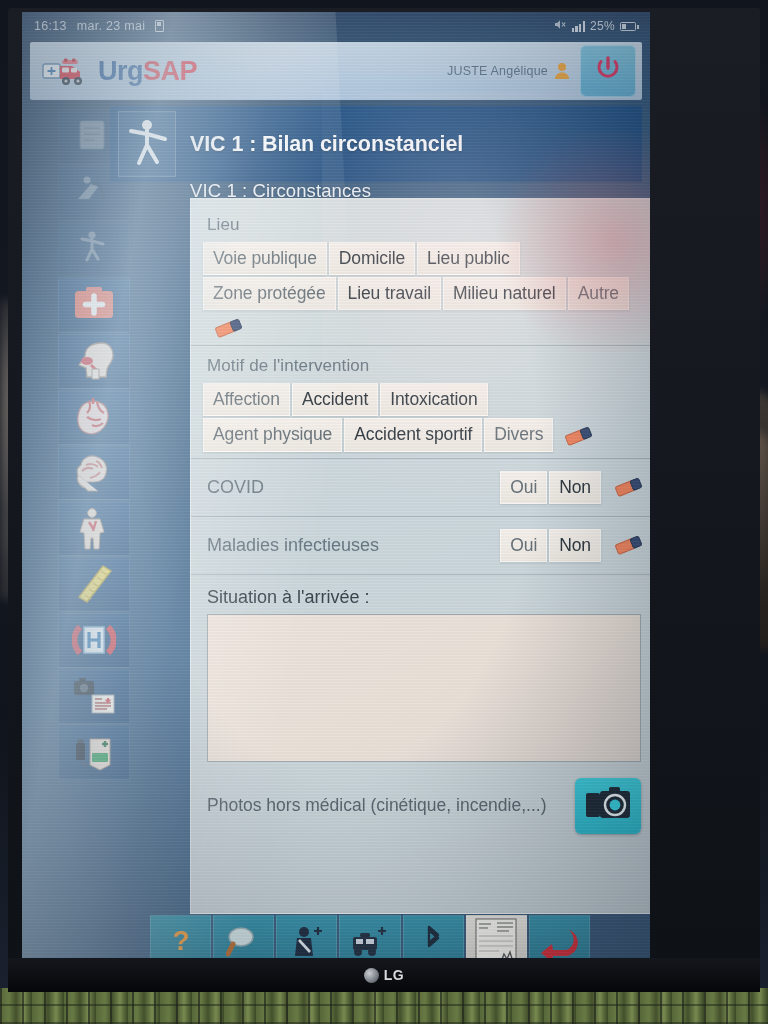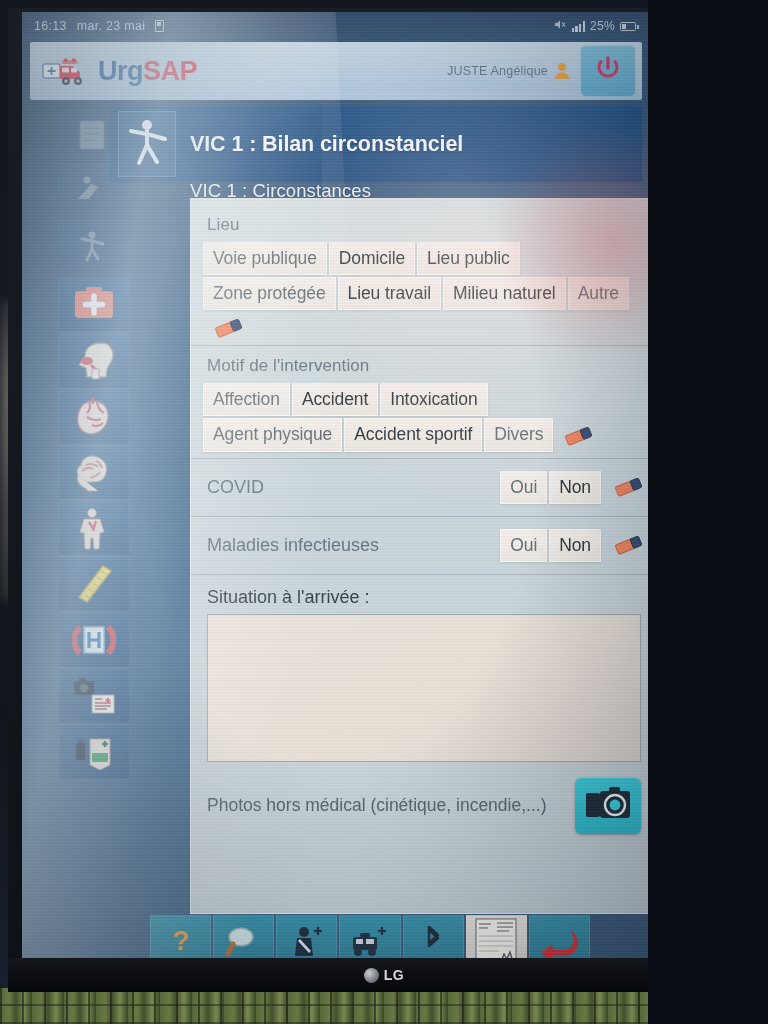--- a/index.html
+++ b/index.html
@@ -4,21 +4,21 @@
 <style>
   * { box-sizing: border-box; margin: 0; padding: 0; }
   html, body {
     width: 768px; height: 1024px;
     font-family: "Liberation Sans", sans-serif;
     overflow: hidden;
     background: #0a0d14;
   }
 
   
-  #scene { position: relative; width: 648px; height: 1024px; overflow: hidden; }
+  #scene { position: relative; width: 768px; height: 1024px; overflow: hidden; }
 
   
   .backdrop {
     position: absolute; inset: 0;
     background:
       linear-gradient(180deg, #11151d 0%, #141922 45%, #10141c 70%, #1b2230 100%);
   }
   .backdrop-bottom {
     position: absolute; left: 0; right: 0; top: 988px; height: 36px;
     background:

